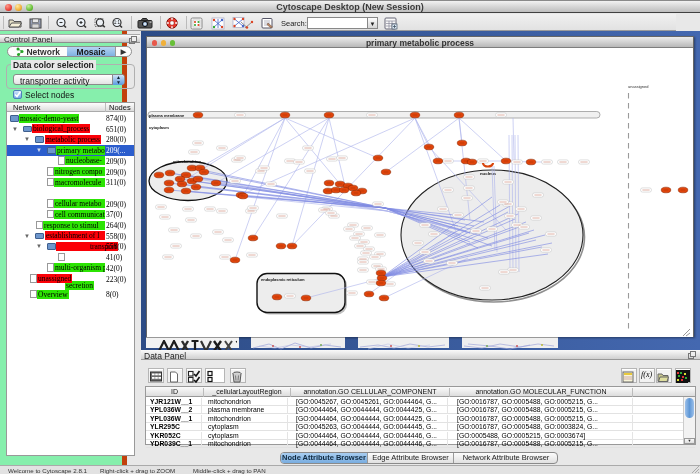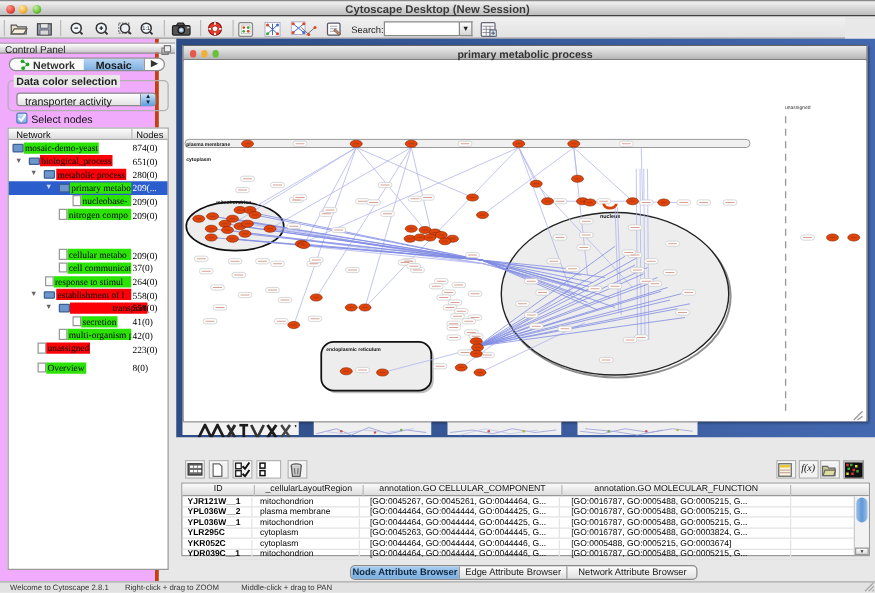--- a/index.html
+++ b/index.html
@@ -18,21 +18,21 @@
 
 #toolbar { left:0; top:14px; width:676px; height:17px;
   background:linear-gradient(#f0f0f0,#e2e2e2); border-bottom:1px solid #9b9b9b; }
 #searchlbl { position:absolute; left:281px; top:5px; font-size:7.5px; color:#222; }
 #searchbox { position:absolute; left:307px; top:2.5px; width:61px; height:12px;
   background:#fff; border:1px solid #888; }
 #searchdrop { position:absolute; left:368px; top:2.5px; width:10px; height:12px;
   background:linear-gradient(#fdfdfd,#d5d5d5); border:1px solid #888; border-left:none; font-size:6px; text-align:center; line-height:12px; color:#222;}
 
 
-#cpanel { left:0; top:31px; width:127px; height:434px; background:#f0abfc; border-right:3px solid #c2410c;}
+#cpanel { left:0; top:31px; width:127px; height:434px; background:#86efac; border-right:5px solid #c2410c;}
 #cpheader { position:absolute; left:0; top:3px; width:140px; height:8.5px;
   background:linear-gradient(#fdfdfd,#c9c9c9); border-top:1px solid #aaa; border-bottom:1px solid #8e8e8e; }
 #cpheader span { position:absolute; left:4px; top:0px; font-size:8px; color:#222; }
 #cptabs { position:absolute; left:7px; top:15px; width:125px; height:10.5px;
   background:#fcfcfc; border:1px solid #8e8e8e; border-radius:7px; overflow:hidden;}
 .cptab { position:absolute; top:0; height:10.5px; font-size:8.5px; font-weight:bold; color:#333; text-align:center; line-height:10.5px;}
 #tab-mosaic { left:59px; width:48px; background:linear-gradient(#b4d3f2,#74aade); color:#1a1a1a;}
 #tab-arrow { left:107px; width:16px; border-left:1px solid #999; font-size:7px; }
 #groupbox { position:absolute; left:6px; top:33px; width:129px; height:25px;
   border:1px solid #b0b0b0; border-radius:4px; }
@@ -244,20 +244,25 @@
     <div class="trow" style="top:52.8px;">
         <div class="file" style="left:51px;"></div>
         <div class="lab gbg" style="left:58px;width:40px;">nucleobase-</div>
         <div class="num">209(0)</div>
       </div>
     <div class="trow" style="top:63.5px;">
         <div class="file" style="left:40px;"></div>
         <div class="lab gbg" style="left:47px;width:51px;">nitrogen compo</div>
         <div class="num">209(0)</div>
       </div>
+    <div class="trow" style="top:74.2px;">
+        <div class="file" style="left:40px;"></div>
+        <div class="lab gbg" style="left:47px;width:51px;">macromolecule</div>
+        <div class="num">311(0)</div>
+      </div>
     <div class="trow" style="top:95.6px;">
         <div class="file" style="left:40px;"></div>
         <div class="lab gbg" style="left:47px;width:51px;">cellular metabo</div>
         <div class="num">209(0)</div>
       </div>
     <div class="trow" style="top:106.3px;">
         <div class="file" style="left:40px;"></div>
         <div class="lab gbg" style="left:47px;width:51px;">cell communicat</div>
         <div class="num">37(0)</div>
       </div>
@@ -273,21 +278,21 @@
         <div class="num">558(0)</div>
       </div>
     <div class="trow" style="top:138.4px;">
         <div class="arr" style="left:29px;">▼</div>
         <div class="fold" style="left:40px;"></div>
         <div class="lab rbg" style="left:49px;padding-left:34px;">transport</div>
         <div class="num">558(0)</div>
       </div>
     <div class="trow" style="top:149.1px;">
         <div class="file" style="left:51px;"></div>
-        <div class="lab gbg" style="left:58px;">secretion</div>
+        <div class="lab gbg" style="left:58px;margin-top:28px;">secretion</div>
         <div class="num">41(0)</div>
       </div>
     <div class="trow" style="top:159.8px;">
         <div class="file" style="left:40px;"></div>
         <div class="lab gbg" style="left:47px;width:51px;">multi-organism p</div>
         <div class="num">42(0)</div>
       </div>
     <div class="trow" style="top:170.5px;">
         <div class="file" style="left:23px;"></div>
         <div class="lab rbg" style="left:30px;">unassigned</div>
@@ -665,20 +670,27 @@
       </svg></div>
     <div class="frag" style="left:321px;width:96px;background:#efefef;"><svg width="94" height="12" viewBox="0 0 94 12">
         <path d="M2 6 L20 8 L38 4 L58 7 L76 4 L92 6 M6 4 L28 6 L48 9 L68 5" stroke="#a0a6da" stroke-width=".7" fill="none"></path>
         <circle cx="25" cy="6" r="1" fill="#7a5"></circle>
         <circle cx="55" cy="6" r="1" fill="#c55"></circle>
         <circle cx="80" cy="5" r="1" fill="#bb3"></circle>
       </svg></div>
 </div>
 
 <div id="dpanel" class="abs">
+  <div id="dpheader">
+      <span>Data Panel</span>
+      <svg width="8" height="8" viewBox="0 0 8 8" style="position:absolute;right:4px;top:1px;">
+        <rect x="0.5" y="2.5" width="5" height="5" fill="none" stroke="#777"></rect>
+        <rect x="2.5" y="0.5" width="5" height="5" fill="#eee" stroke="#777"></rect>
+      </svg>
+    </div>
   <div id="dtoolbar">
     <div class="dicon" style="left:5px;"><svg width="14" height="13" viewBox="0 0 14 13">
           <rect x="1.5" y="2" width="11" height="9" fill="#6e6e6e" stroke="#333"></rect>
           <rect x="3" y="3.5" width="2.6" height="1.8" fill="#fff"></rect>
           <rect x="6.2" y="3.5" width="2.6" height="1.8" fill="#fff"></rect>
           <rect x="9.4" y="3.5" width="2.6" height="1.8" fill="#fff"></rect>
           <rect x="3" y="7" width="2.6" height="1.8" fill="#fff"></rect>
           <rect x="6.2" y="7" width="2.6" height="1.8" fill="#fff"></rect>
           <rect x="9.4" y="7" width="2.6" height="1.8" fill="#fff"></rect>
         </svg></div>

